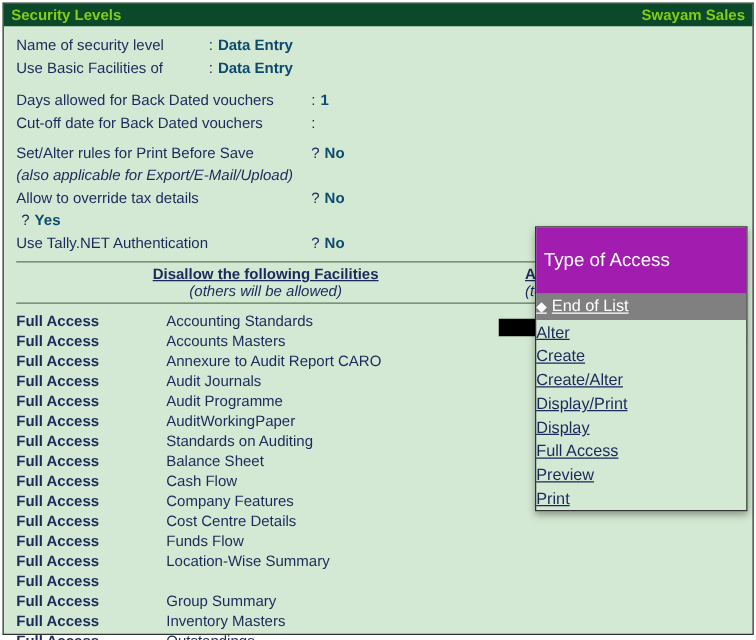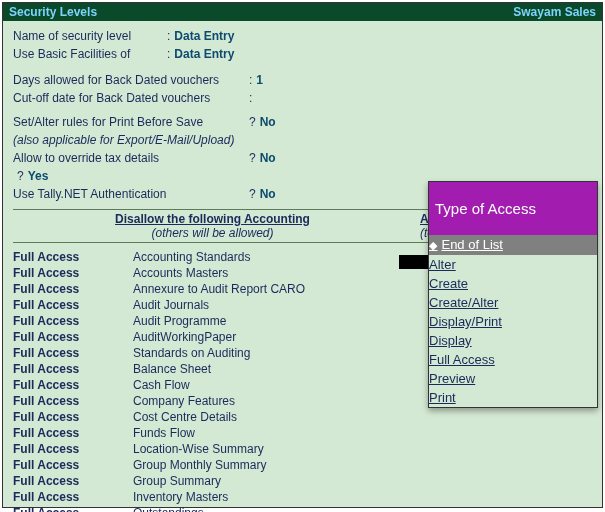--- a/index.html
+++ b/index.html
@@ -17,21 +17,21 @@
     width: 601px;
     height: 506px;
     margin: 2px;
     background: #d4e9d4;
     display: flex;
     flex-direction: column;
     position: relative;
   }
   .titlebar {
     background: #0a4a2a;
-    color: #7dd3fc;
+    color: #84cc16;
     display: flex;
     justify-content: space-between;
     padding: 2px 6px;
     font-size: 12px;
     font-weight: bold;
   }
   .content {
     padding: 6px 10px 0 10px;
     color: #1a2a5a;
     position: relative;
@@ -141,21 +141,21 @@
     </div>
     <div class="row">
       <span class="label" style="width:232px">Use Tally.NET Authentication</span>
       <span class="colon">?</span>
       <span class="val">No</span>
     </div>
 
     <div class="sep"></div>
     <div class="cols-header">
       <div class="col-left">
-        <span class="under">Disallow the following Accounting</span>
+        <span class="under">Disallow the following Facilities</span>
         <span class="sub">(others will be allowed)</span>
       </div>
       <div class="col-right">
         <span class="under">Allow the f</span>
         <span class="sub" style="text-align:left">(to re-enable</span>
       </div>
     </div>
     <div class="sep2"></div>
 
     <div class="facility-list" id="facility-list">
@@ -206,21 +206,20 @@
         <div class="facility-row">
           <span class="fa-access">Full Access</span>
           <span class="fa-name">Funds Flow</span>
         </div>
         <div class="facility-row">
           <span class="fa-access">Full Access</span>
           <span class="fa-name">Location-Wise Summary</span>
         </div>
         <div class="facility-row">
           <span class="fa-access">Full Access</span>
-          <span class="fa-name">Group Monthly Summary</span>
         </div>
         <div class="facility-row">
           <span class="fa-access">Full Access</span>
           <span class="fa-name">Group Summary</span>
         </div>
         <div class="facility-row">
           <span class="fa-access">Full Access</span>
           <span class="fa-name">Inventory Masters</span>
         </div>
         <div class="facility-row">

